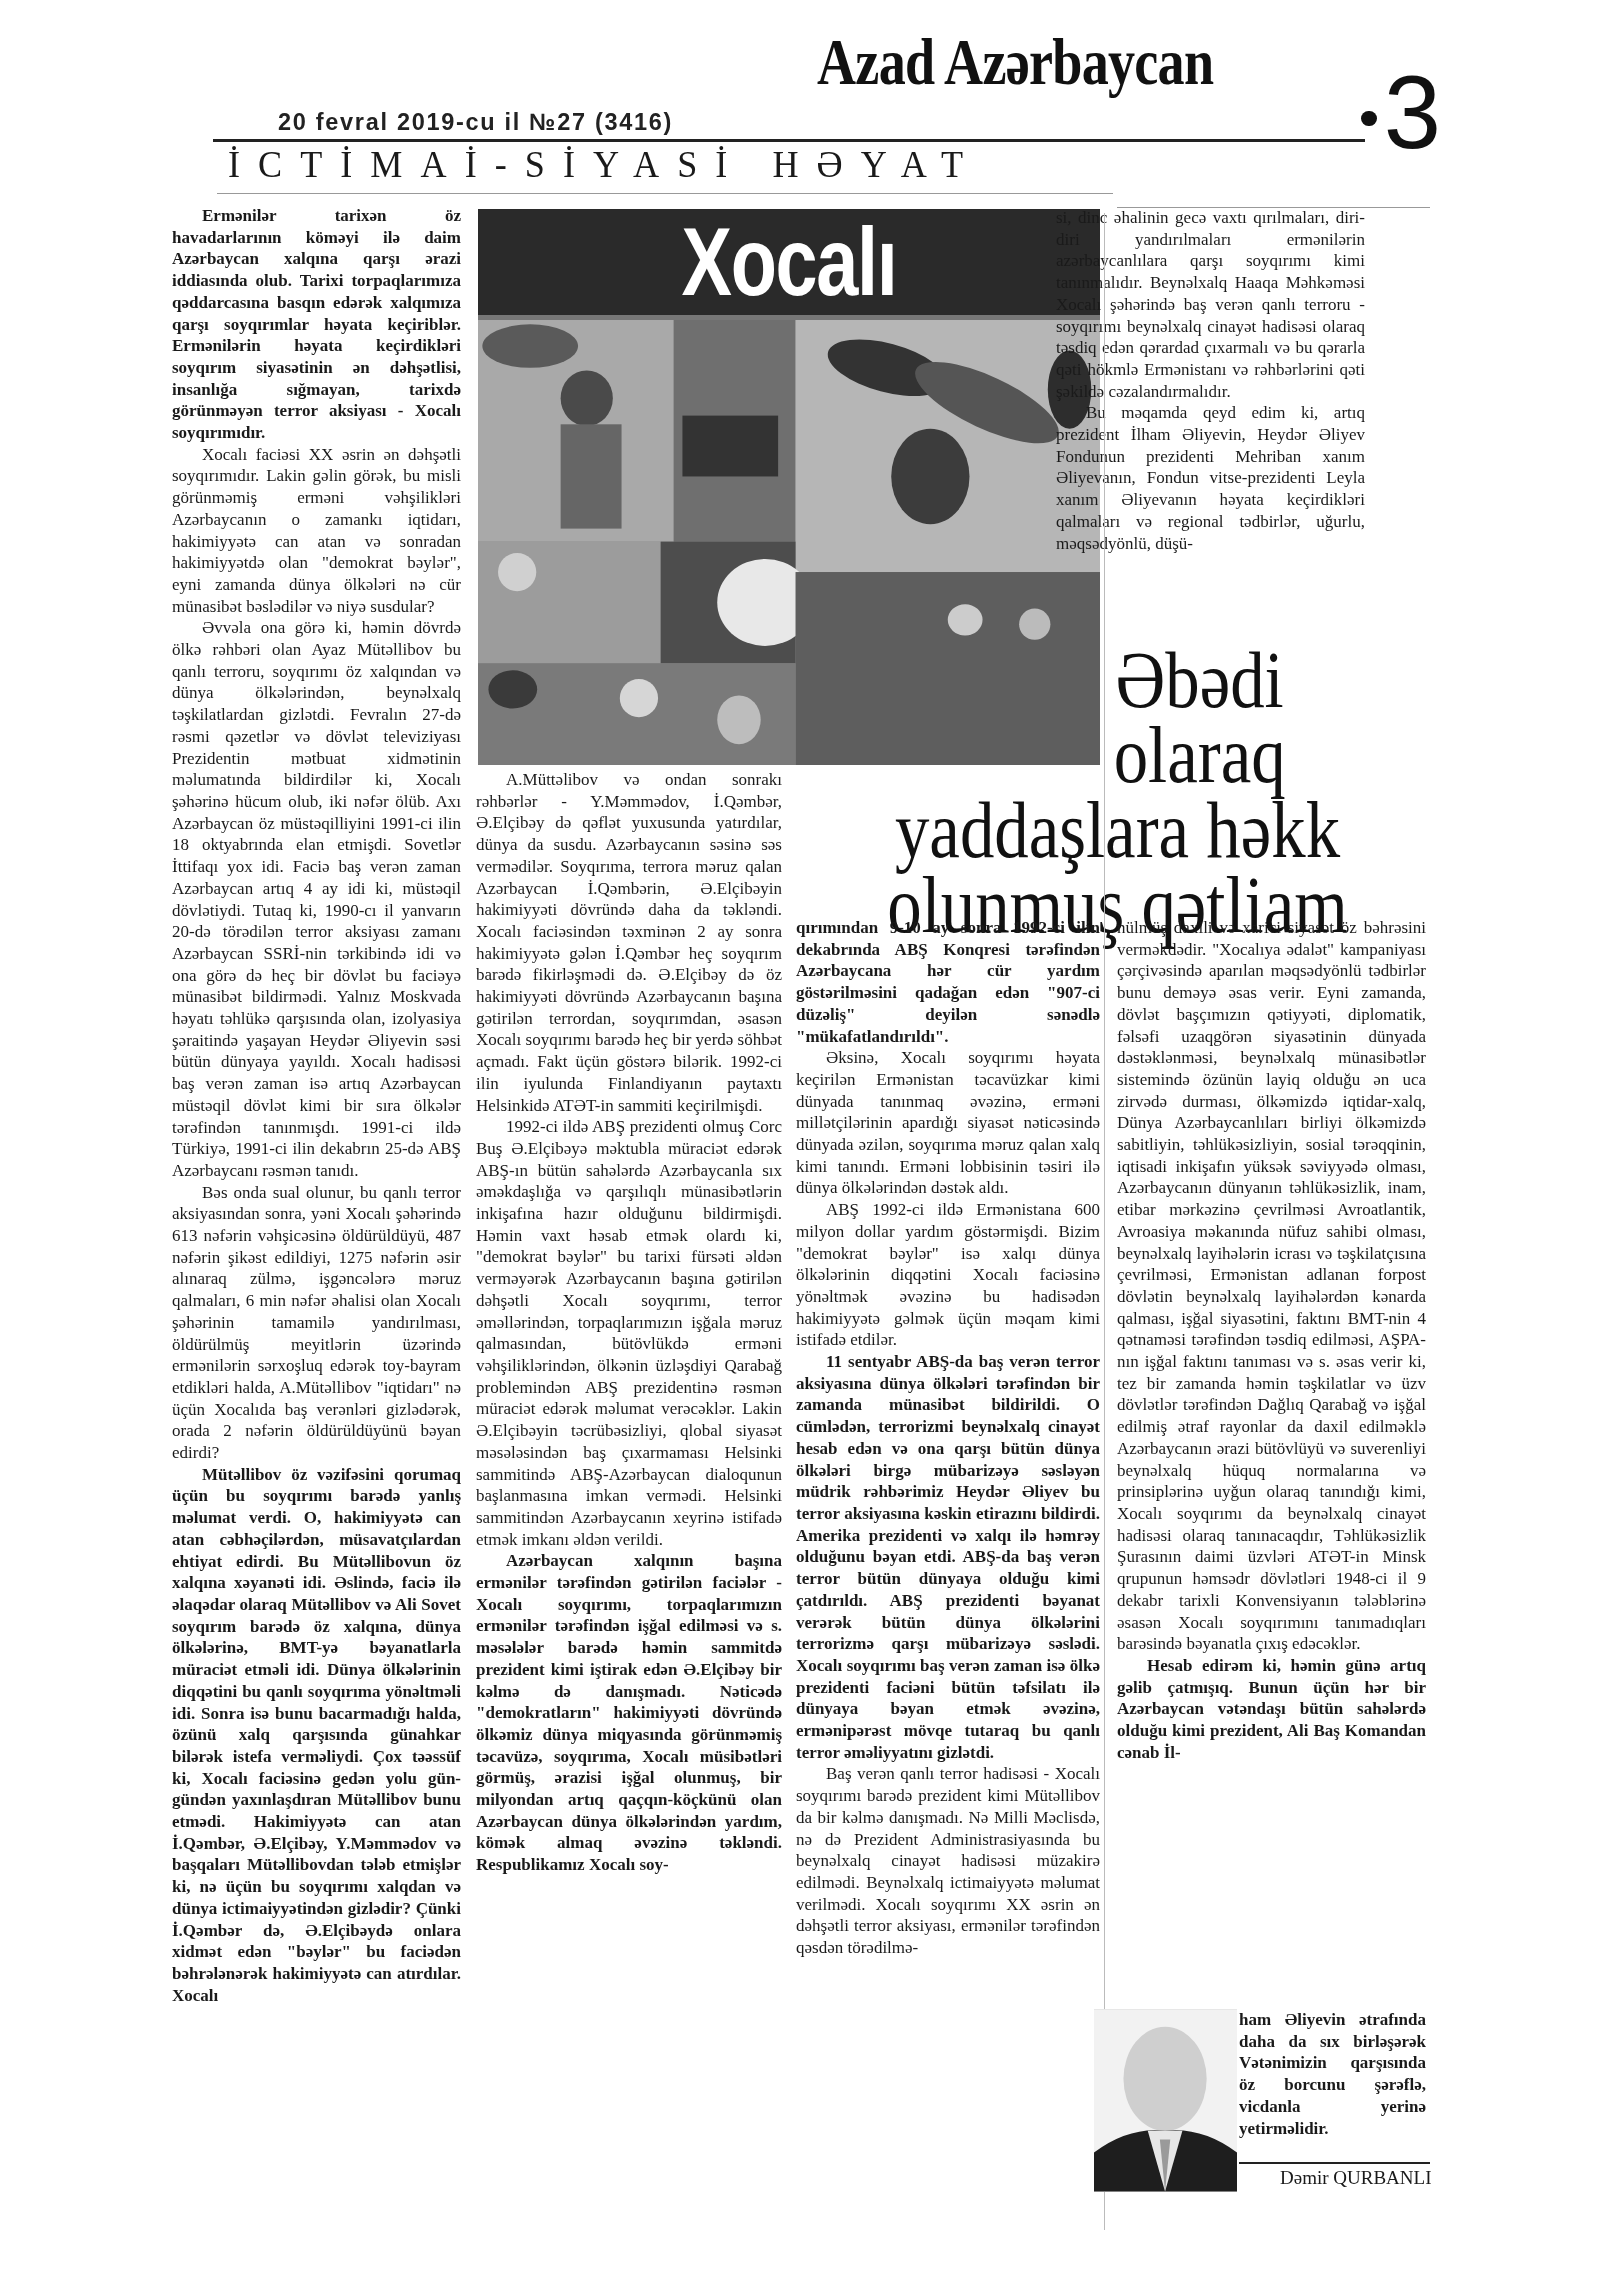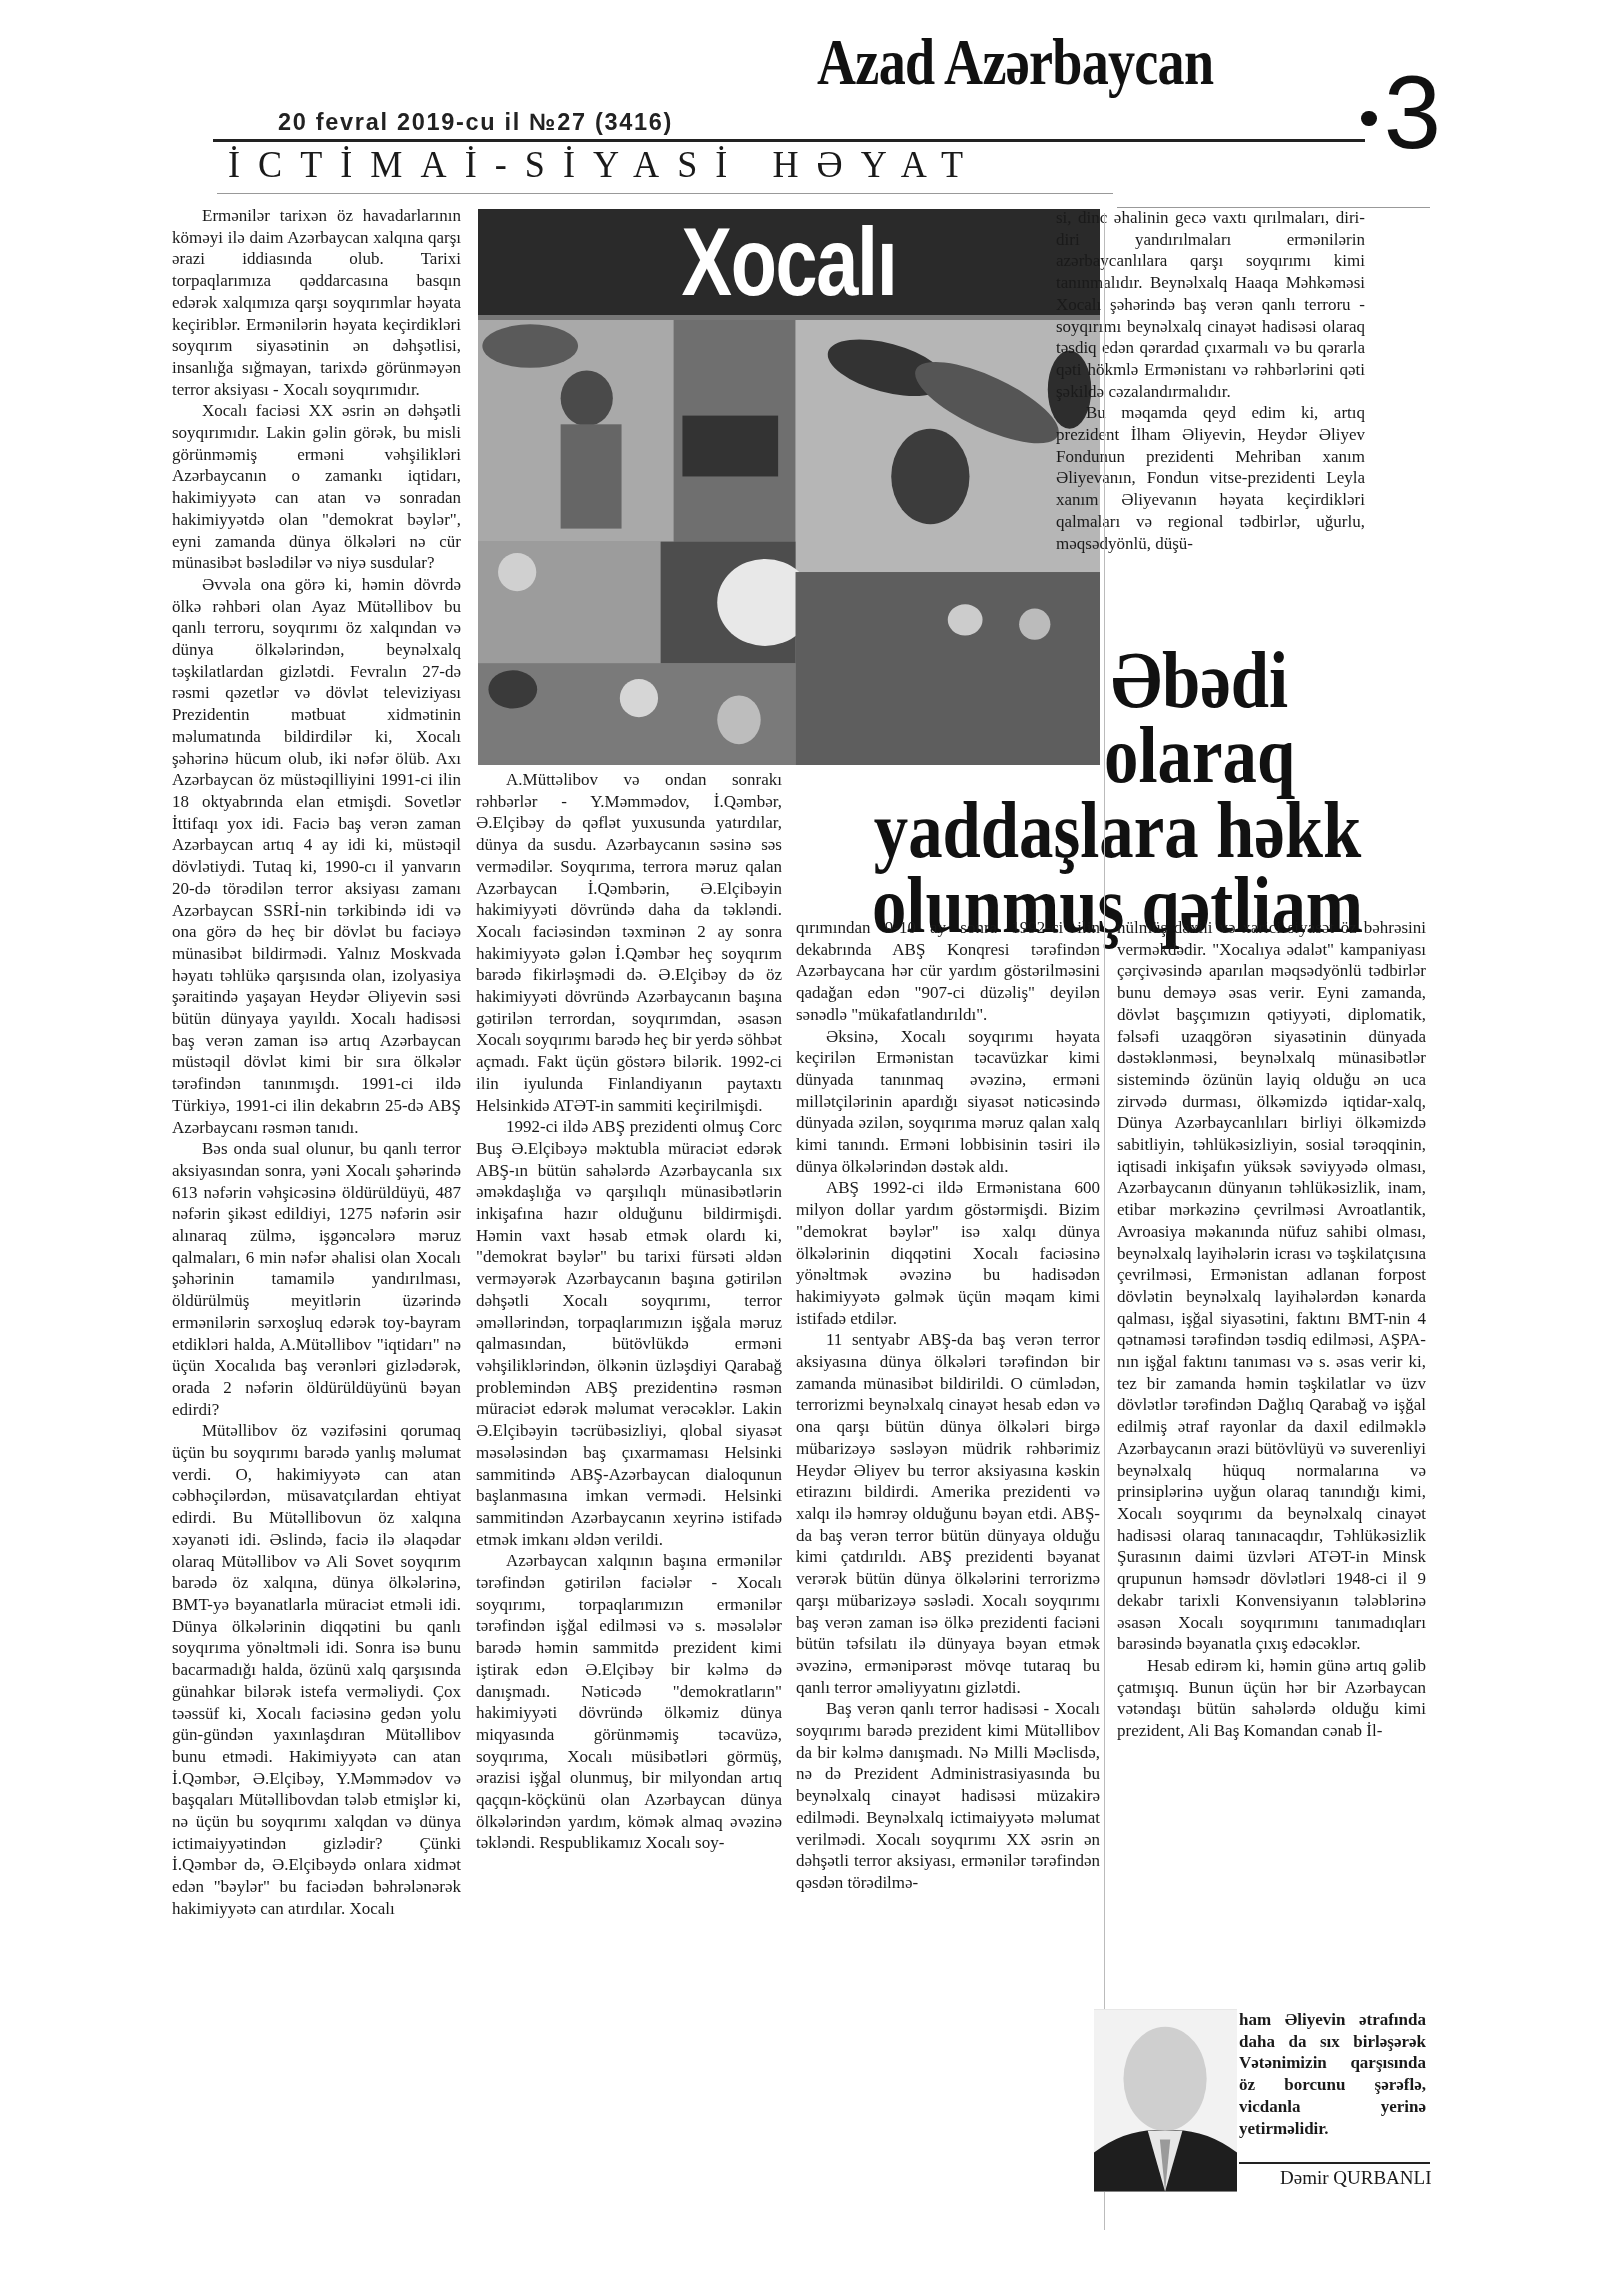--- a/index.html
+++ b/index.html
@@ -9,32 +9,32 @@
   .issue{left:278px;top:97px;font-family:"Liberation Sans",sans-serif;font-weight:bold;font-size:23.5px;letter-spacing:1.7px;color:#222;white-space:nowrap;margin-top:12px;}
   .page-num{left:1361px;top:61px;display:flex;align-items:center;}
   .page-num .dot{width:15.7px;height:15.7px;border-radius:50%;background:#111;margin-right:7px;margin-top:12px;}
   .page-num .num{font-family:"Liberation Sans",sans-serif;font-size:103px;line-height:1;color:#111;}
   .rule-top{left:213px;top:139px;width:1152px;height:2.6px;background:#222;}
   .section{left:228px;top:142px;font-family:"Liberation Serif",serif;font-size:38px;letter-spacing:19px;color:#1a1a1a;white-space:nowrap;transform:scaleX(0.95);transform-origin:left top;}
   .rule-sec{left:217px;top:193px;width:896px;height:0.9px;background:#999;}
   .rule-sec2{left:1117px;top:207px;width:313px;height:0.9px;background:#999;}
   .col{position:absolute;font-size:17px;line-height:21.7px;text-align:justify;hyphens:manual;}
   .col p{margin:0;text-indent:30px;}
-  .col p.b{font-weight:normal;}
+  .col p.b{font-weight:bold;}
   .col p.noind{text-indent:0;}
   .c1{left:172px;top:205px;width:289px;}
   .c2{left:476px;top:769px;width:306px;}
   .c3{left:796px;top:917px;width:304px;}
   .c4top{left:1056px;top:207px;width:309px;}
   .c4{left:1117px;top:917px;width:309px;}
   .photo{left:478px;top:209px;width:622px;height:556px;background:#777;overflow:hidden;}
   .photo-title{position:absolute;left:0;top:0;width:622px;height:106px;background:#2a2a2a;color:#fff;font-family:"Liberation Sans",sans-serif;font-weight:bold;font-size:97px;line-height:106px;text-align:center;letter-spacing:-1.7px;transform-origin:center;}
   .photo-title span{display:inline-block;transform:scaleX(0.78);}
   .collage{position:absolute;left:0;top:111px;width:622px;height:445px;}
-  .headline{left:800px;top:643px;width:635px;font-family:"Liberation Serif",serif;font-weight:bold;color:#111;text-align:center;}
+  .headline{left:800px;top:643px;width:635px;font-family:"Liberation Serif",serif;font-weight:normal;color:#111;text-align:center;}
   .headline .l{display:block;font-size:80px;line-height:75px;transform:scaleX(0.86);white-space:nowrap;}
   .headline .l.small{padding-left:191px;}
   .vrule{left:1104px;top:213px;width:0.9px;height:2017px;background:#bbb;}
   .author-photo{left:1094px;top:2009px;width:143px;height:183px;background:#ddd;overflow:hidden;}
   .author-text{left:1239px;top:2009px;width:187px;font-size:17px;line-height:21.7px;font-weight:bold;text-align:justify;}
   .sig-rule{left:1239px;top:2162px;width:191px;height:1.7px;background:#222;}
   .signature{left:1252px;top:2167px;font-size:19px;white-space:nowrap;margin-left:28px;}
 </style>
 </head>
 <body>

